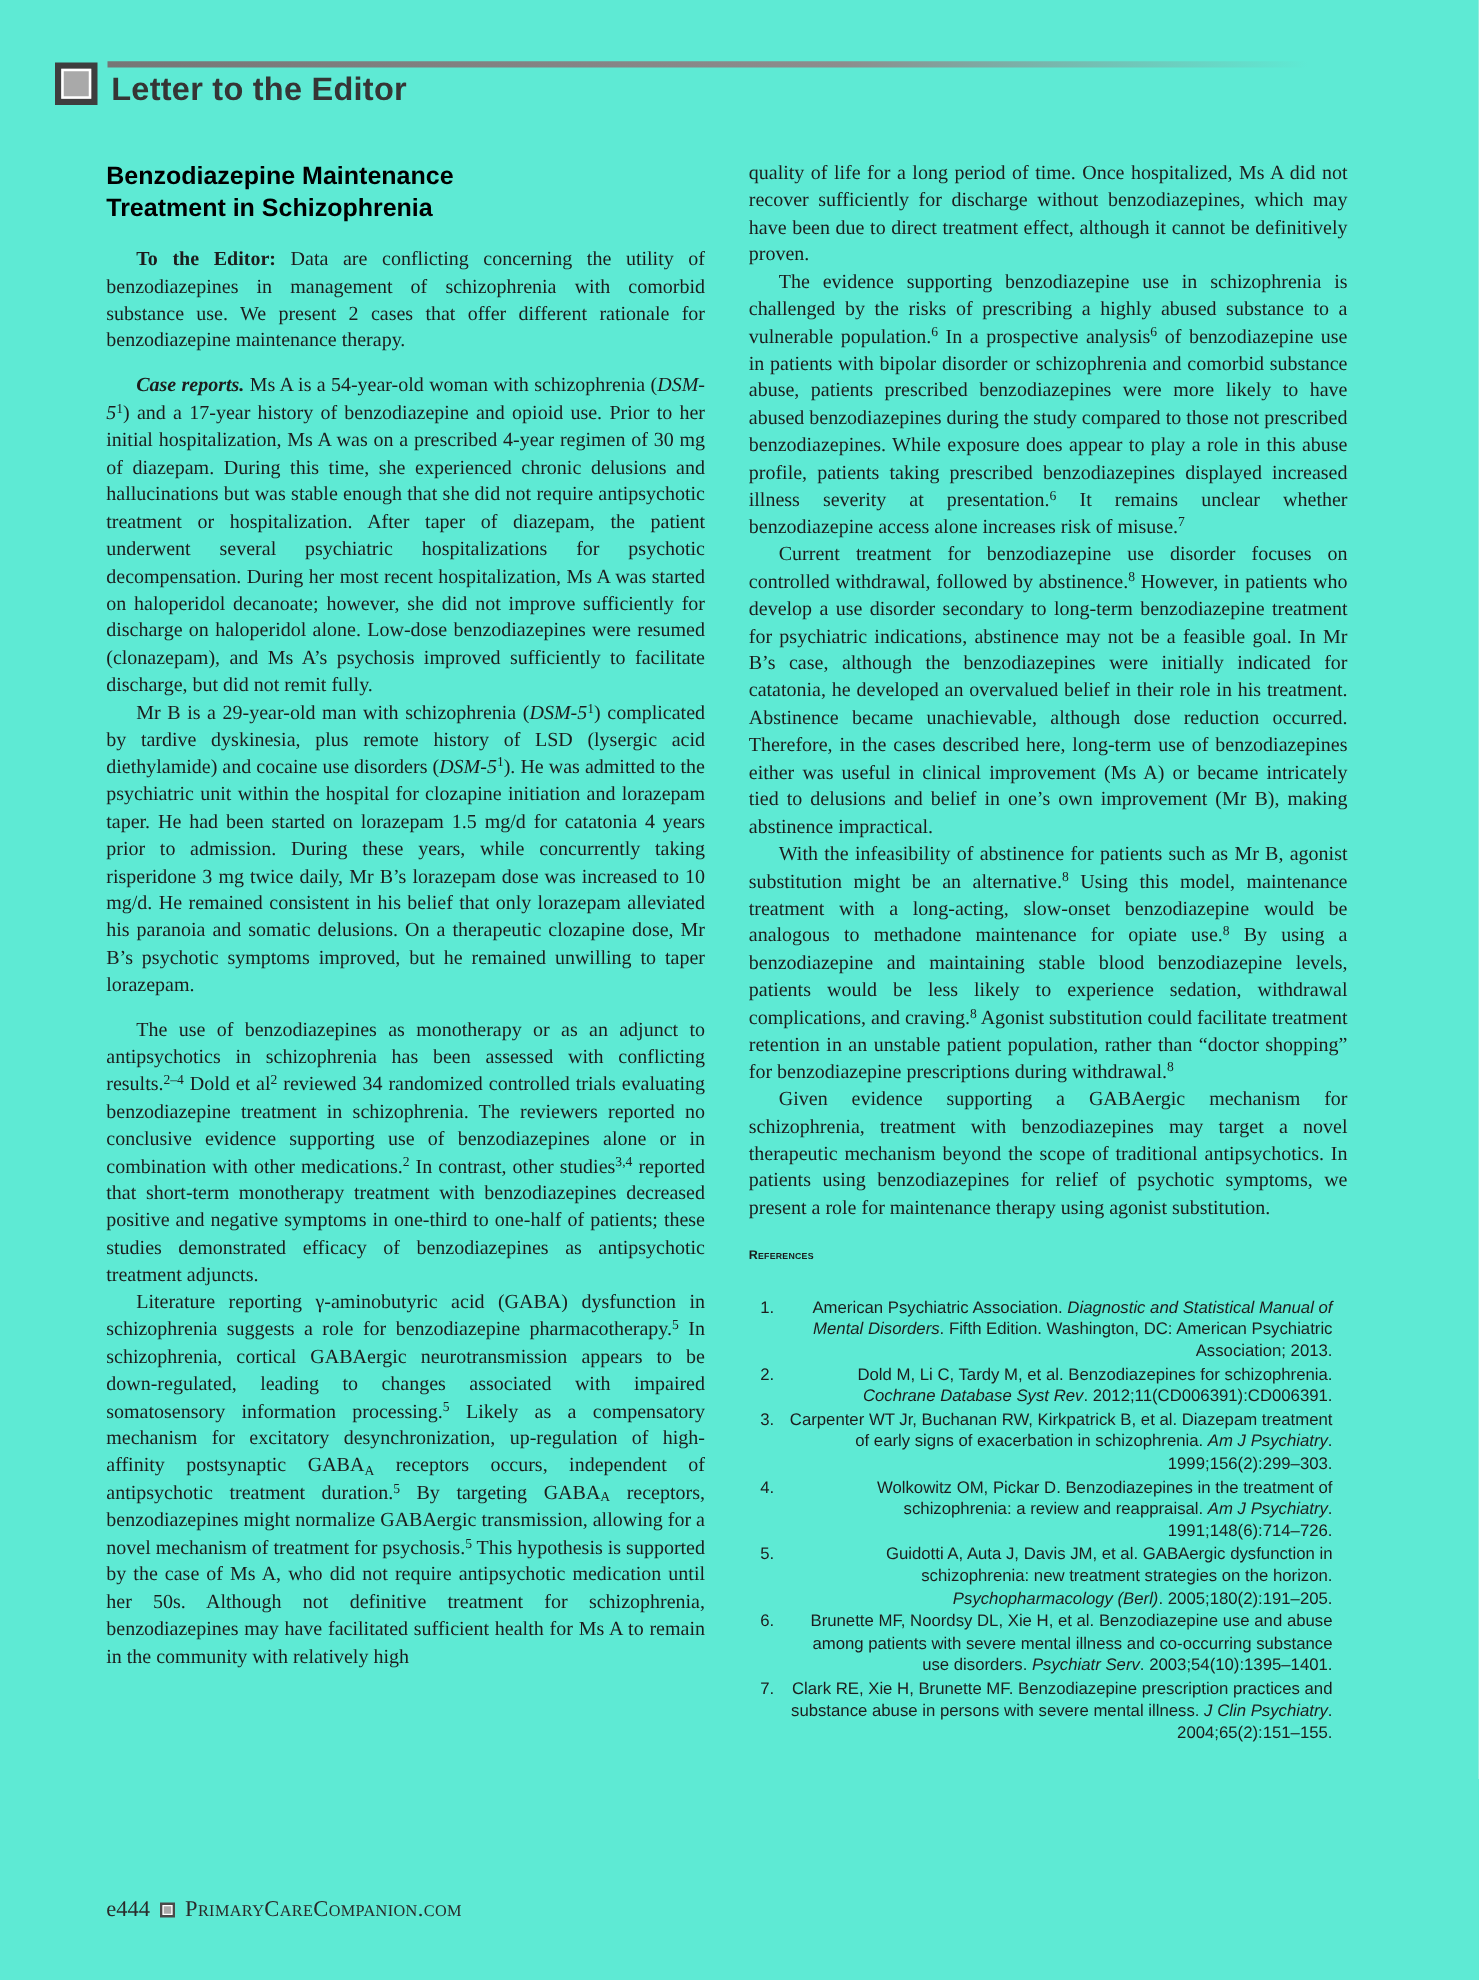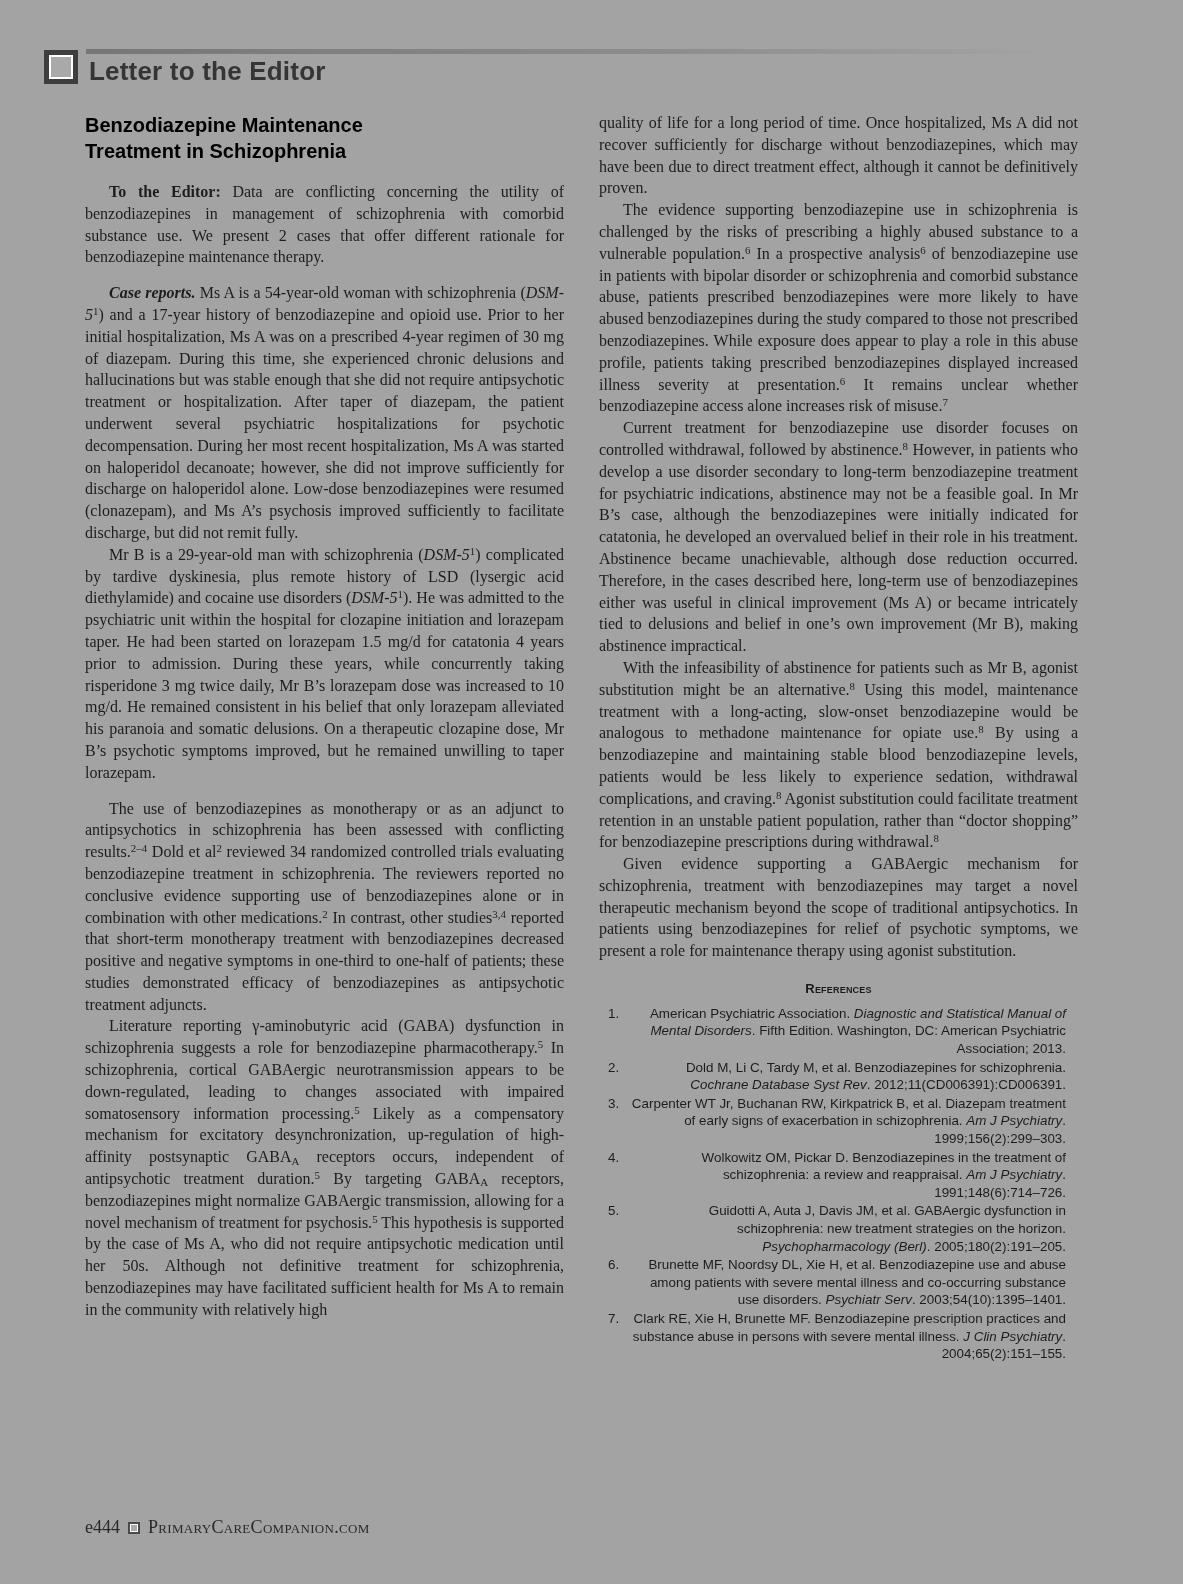--- a/index.html
+++ b/index.html
@@ -1,19 +1,19 @@
 <!DOCTYPE html>
 <html><head>
 <meta charset="utf-8">
 <style>
   html, body { margin:0; padding:0; background:#e8e8e8; }
   .page {
     position:relative;
     width:1183px; height:1584px;
-    background:#a3a3a3;
+    background:#5eead4;
     margin:0 auto;
     overflow:hidden;
     font-family:"Liberation Serif", serif;
     color:#1d1d1d;
   }
 
   
   .header-rule {
     position:absolute; left:86px; top:49px; width:980px; height:5px;
     background:linear-gradient(to right, #767676 0%, #8d8d8d 60%, rgba(255,255,255,0) 98%);
@@ -28,21 +28,21 @@
   }
   .header-label {
     position:absolute; left:89px; top:56px;
     font-family:"Liberation Sans", sans-serif;
     font-weight:bold; font-size:26px; color:#353535;
     letter-spacing:0.2px;
   }
 
   
   .col {
-    position:absolute; top:112px; width:479px;
+    position:absolute; top:128px; width:479px;
     text-align:justify;
     font-size:16px; line-height:21.8px;
   }
   .col-left  { left:85px;  }
   .col-right { left:599px; }
 
   .article-title {
     font-family:"Liberation Sans", sans-serif;
     font-weight:bold; font-size:20px; line-height:26px;
     color:#000; text-align:left;
@@ -53,23 +53,23 @@
   .body-paragraphs p.indent { text-indent:24px; }
   .body-paragraphs p.gap { margin-top:14px; }
 
   sup { font-size:68%; line-height:0; vertical-align:baseline; position:relative; top:-0.45em; }
   sub { font-size:68%; line-height:0; vertical-align:baseline; position:relative; top:0.22em; }
 
   
   .refs-heading {
     font-family:"Liberation Sans", sans-serif;
     font-weight:bold; font-variant:small-caps;
-    font-size:13px; color:#1a1a1a;
-    text-align:center; letter-spacing:0.2px;
-    margin:16px 0 5px 0;
+    font-size:10px; color:#1a1a1a;
+    text-align:left; letter-spacing:0.2px;
+    margin:16px 0 21px 0;
   }
   ol.refs {
     margin:0; padding:0 12px 0 24px;
     font-family:"Liberation Sans", sans-serif;
     font-size:13.4px; line-height:17.6px;
     color:#1d1d1d; text-align:right;
     list-style-position:outside;
   }
   ol.refs li { margin:0 0 1px 0; padding-left:3px; }
 

